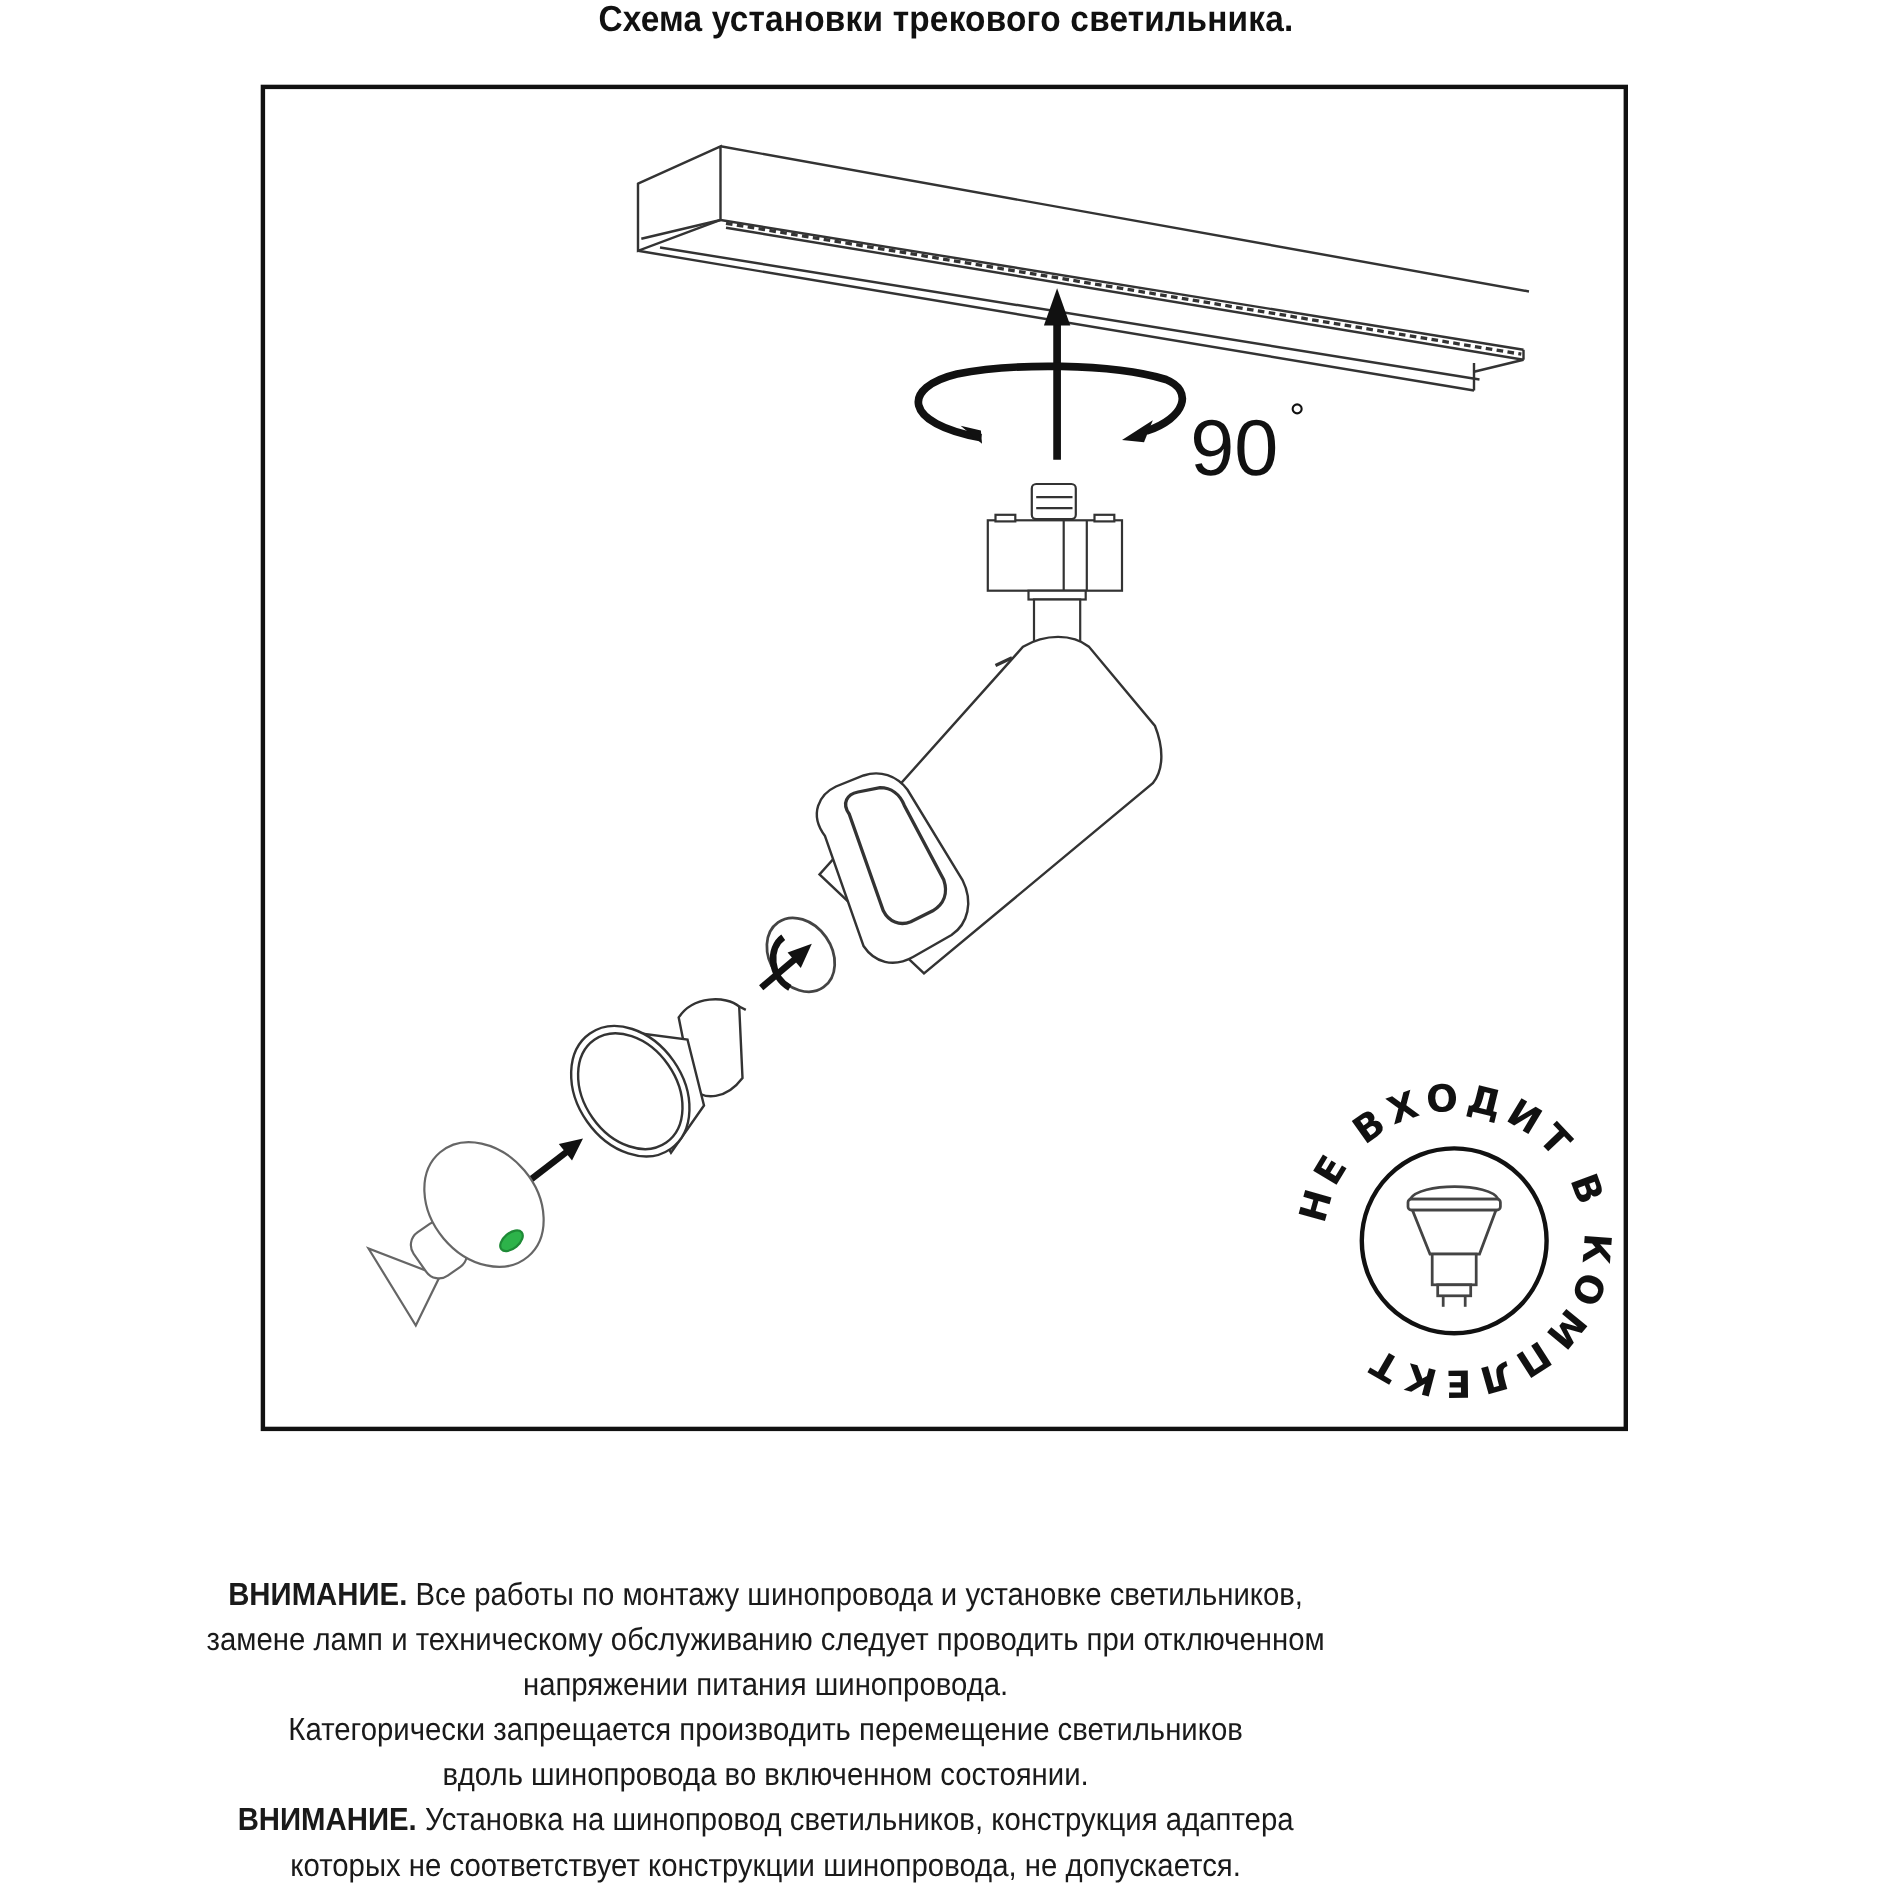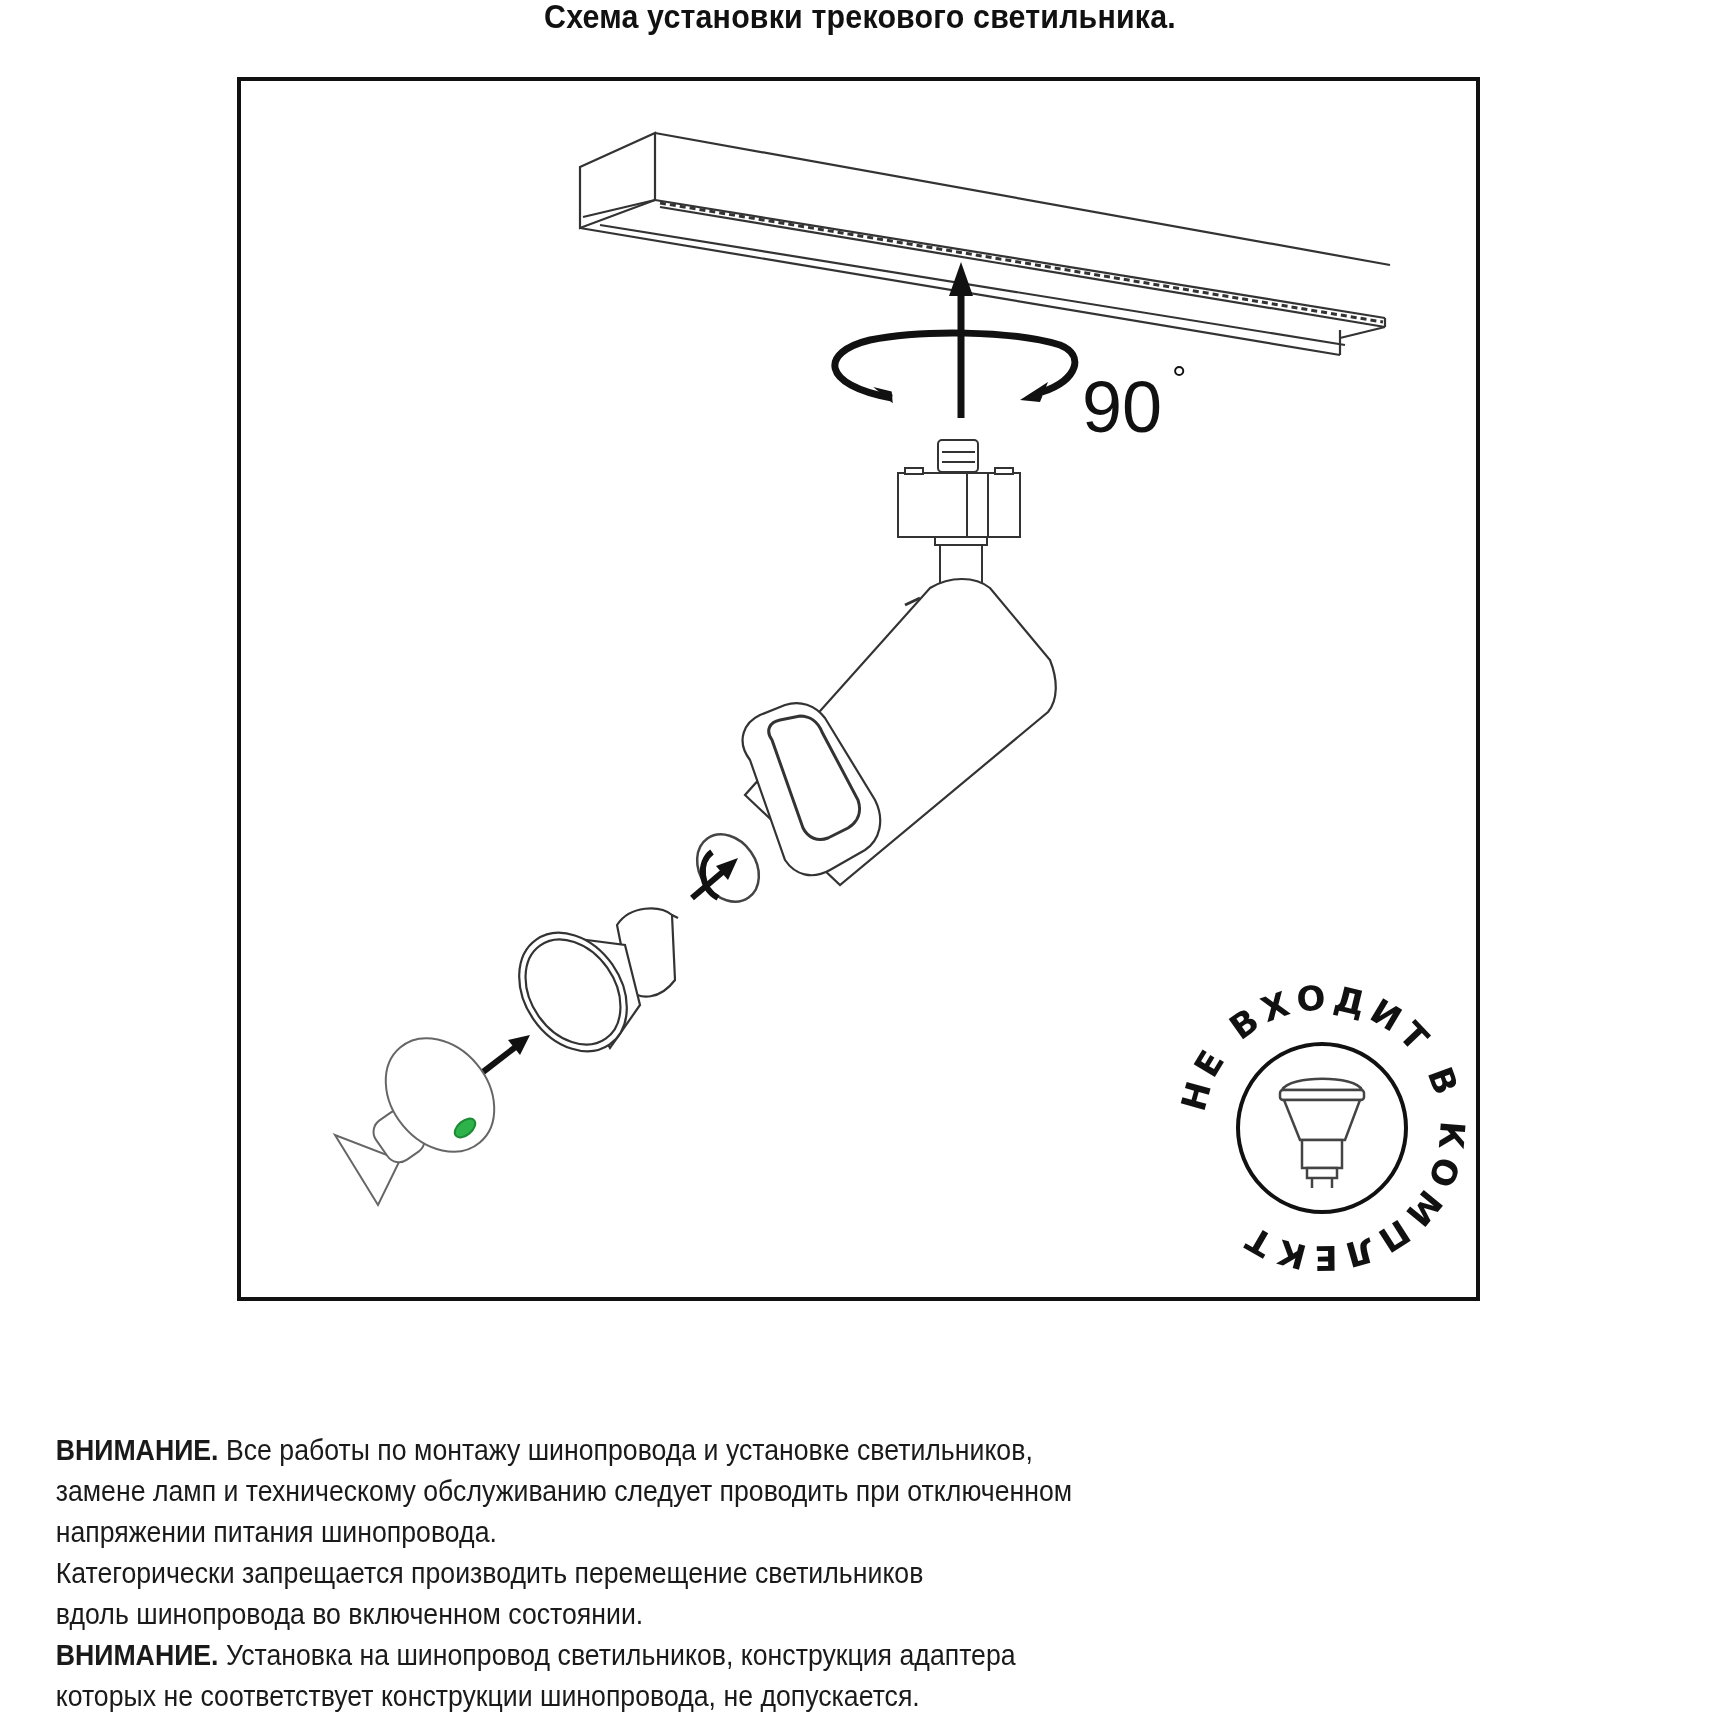--- a/index.html
+++ b/index.html
@@ -1,20 +1,20 @@
 <!DOCTYPE html>
 <html><head>
 <meta charset="utf-8">
 <style>
   html, body { margin:0; padding:0; background:#ffffff; }
   body { width:1720px; height:1720px; position:relative; overflow:hidden; font-family:"Liberation Sans", sans-serif; color:#111; }
   .title { position:absolute; top:0; left:0; width:1720px; text-align:center; font-weight:bold; font-size:33px; line-height:34px; letter-spacing:0.2px; transform:scaleX(0.92); transform-origin:center; }
   .frame { position:absolute; left:237px; top:77px; width:1243px; height:1224px; border:4px solid #111; box-sizing:border-box; }
   svg.diagram { position:absolute; left:0; top:0; width:1720px; height:1720px; }
-  .notes { position:absolute; left:0; top:1430px; width:1392px; font-size:29px; line-height:41px; color:#1a1a1a; }
+  .notes { position:absolute; left:0; top:1430px; width:1392px; text-align:center; font-size:29px; line-height:41px; color:#1a1a1a; }
   .notes .line { display:block; white-space:nowrap; transform:scaleX(0.92); transform-origin:center; }
   .notes b { font-weight:bold; }
   .deg { font-family:"Liberation Sans", sans-serif; font-size:72px; fill:#111; }
   .stamp-text { font-family:"DejaVu Sans", sans-serif; font-weight:bold; font-size:34px; fill:#111; letter-spacing:6px; }
 </style>
 </head>
 <body>
 
 <div class="title">Схема установки трекового светильника.</div>
 

